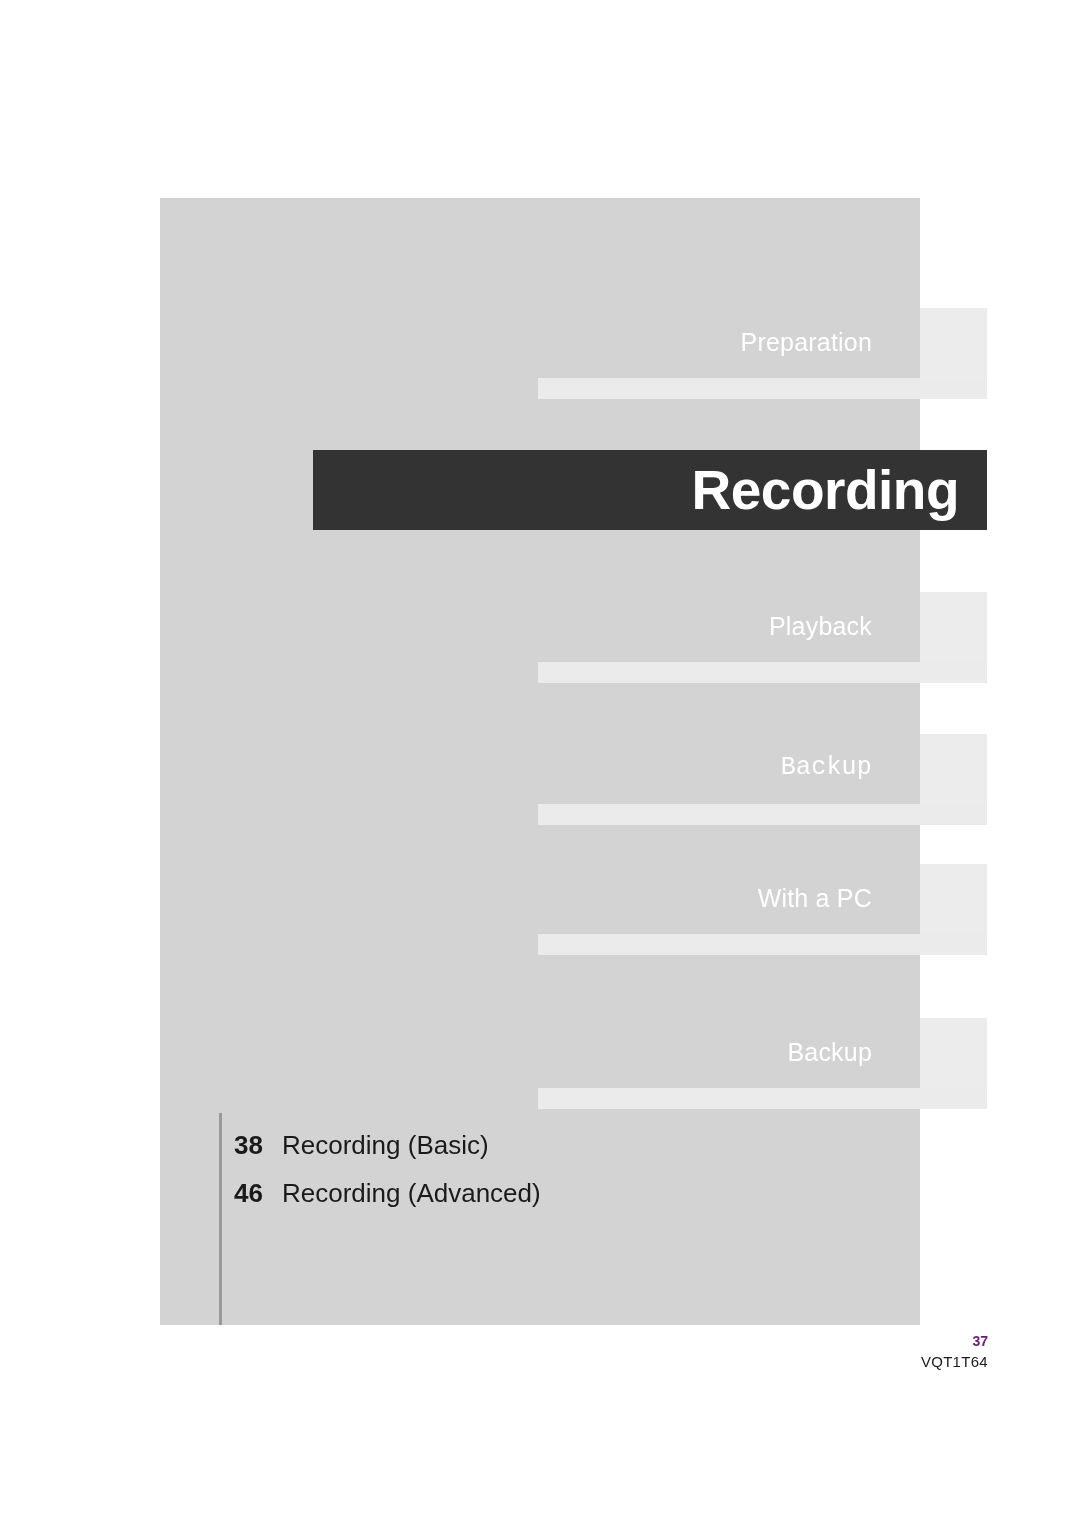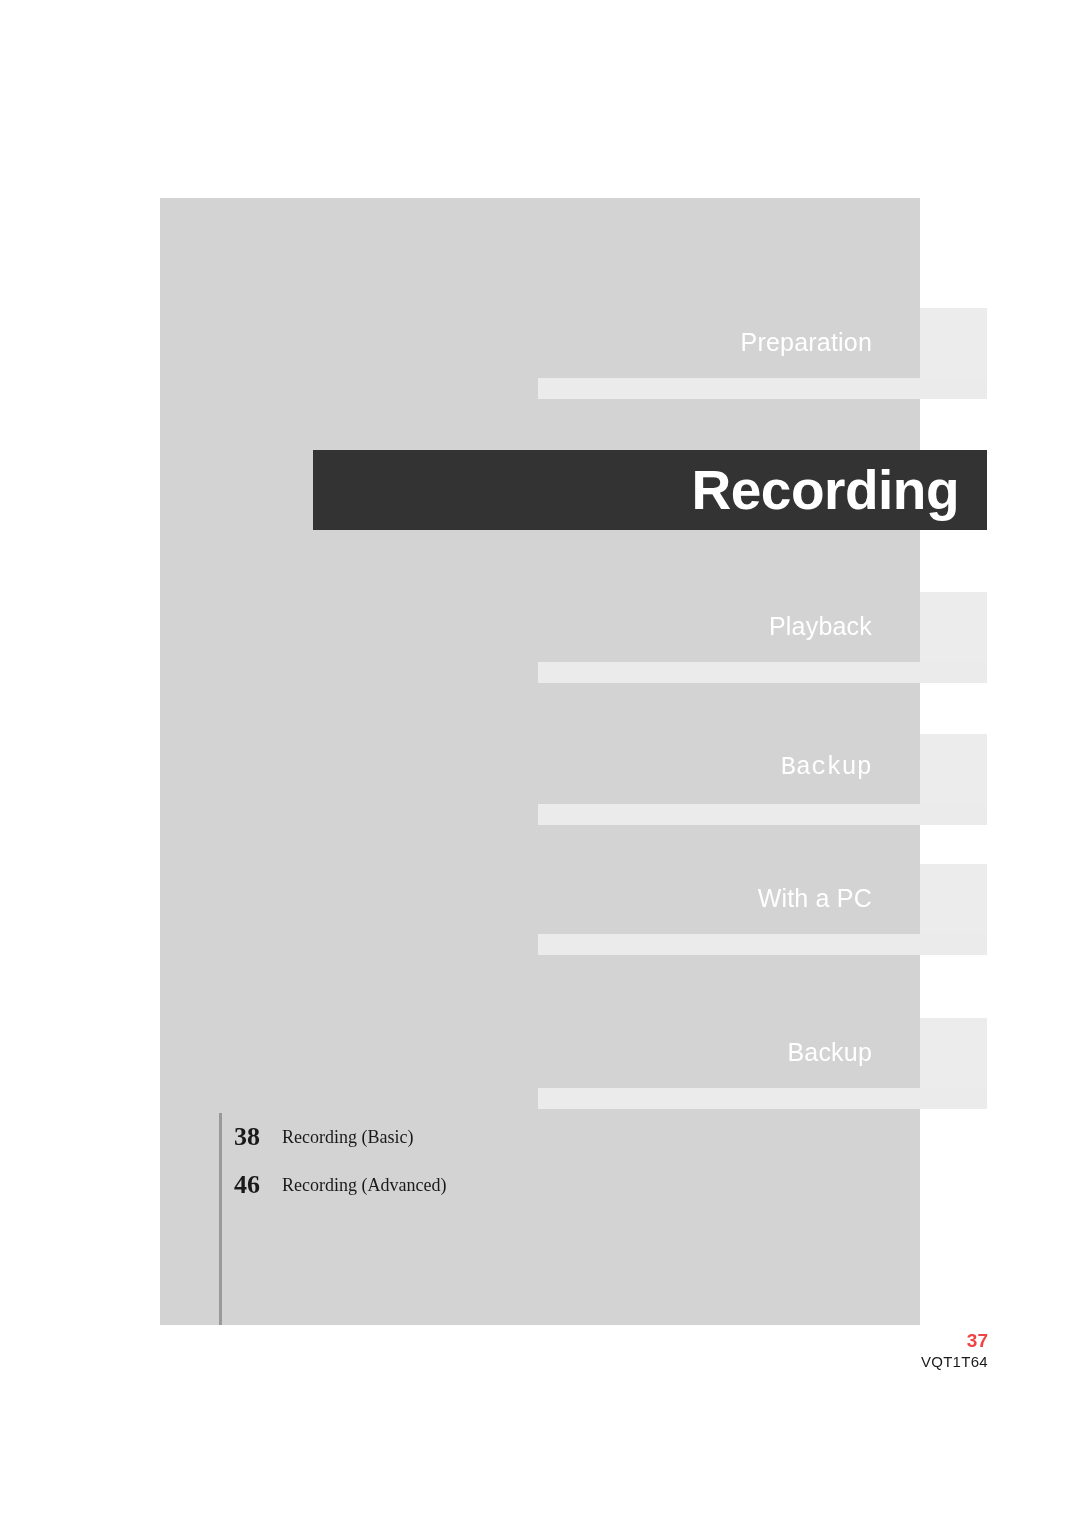--- a/index.html
+++ b/index.html
@@ -112,49 +112,48 @@
     background: #999999;
   }
   .toc-list {
     position: absolute;
     left: 15px;
     top: 0;
     width: 560px;
   }
   .toc-item {
     display: flex;
-    align-items: center;
+    align-items: flex-end;
     height: 48px;
-    font-family: Liberation Serif, serif;
   }
   .toc-page {
     width: 48px;
     font-size: 26px;
     font-weight: bold;
     color: #1a1a1a;
     text-align: left;
   }
   .toc-title {
-    font-size: 18px;
+    font-size: 26px;
     color: #1a1a1a;
     white-space: nowrap;
   }
 
   
   .footer {
     position: absolute;
     left: 760px;
     top: 1330px;
     width: 228px;
     text-align: right;
   }
   .footer-page {
-    font-size: 19px;
+    font-size: 14px;
     font-weight: bold;
-    color: #ef4444;
+    color: #701a75;
     line-height: 22px;
   }
   .footer-code {
     font-size: 15px;
     color: #1a1a1a;
     line-height: 20px;
     letter-spacing: 0.3px;
     text-align: right;
   }
 </style>

